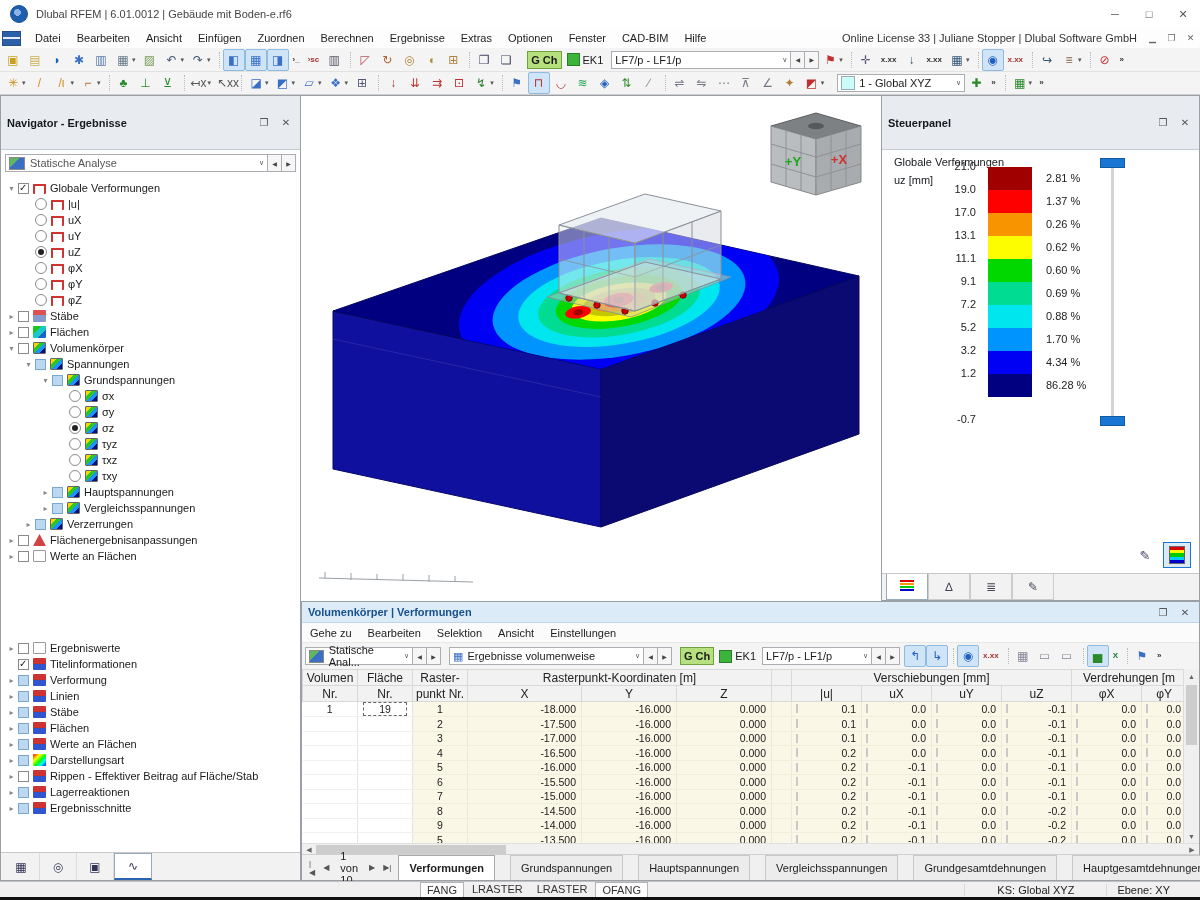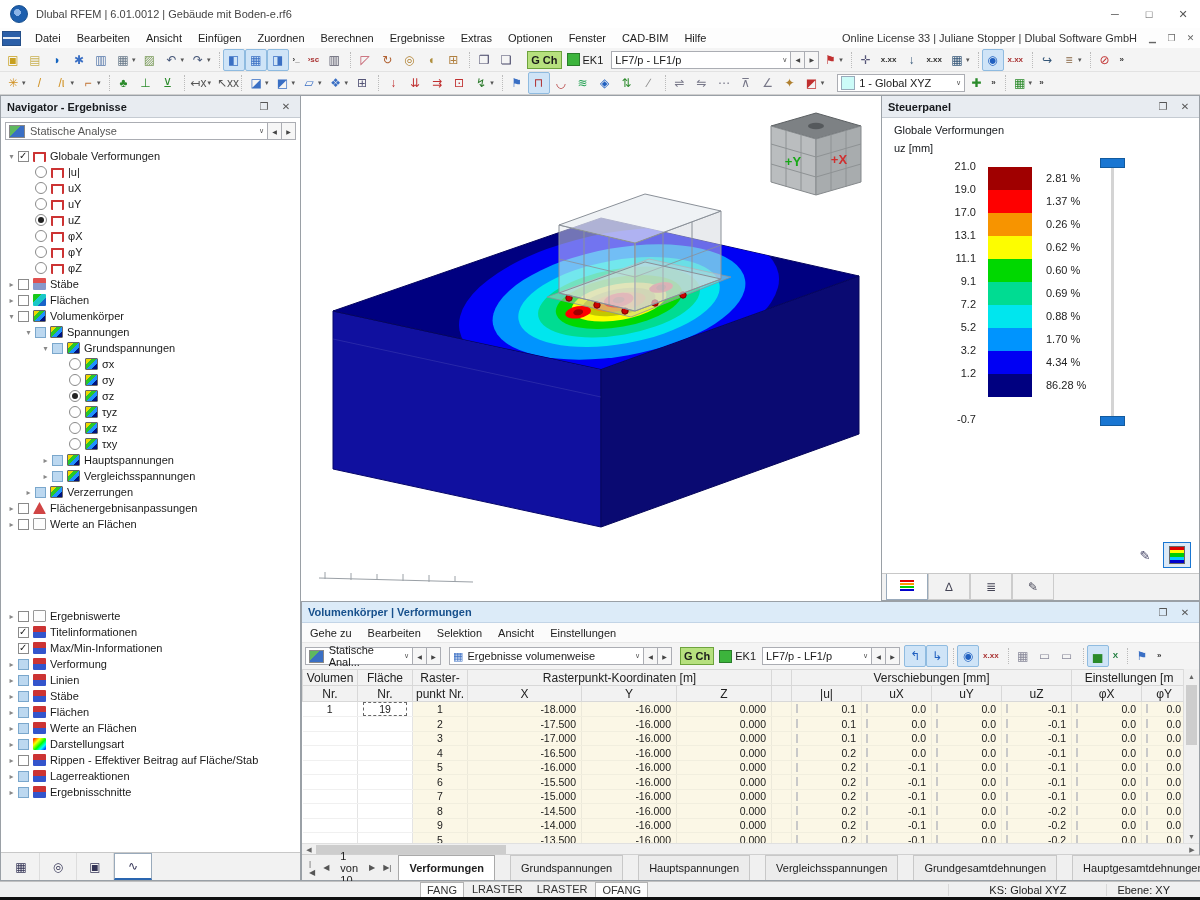--- a/index.html
+++ b/index.html
@@ -35,21 +35,21 @@
   .tbtn.sep{margin-left:9px;position:relative;}
   .tbtn.sep::before{content:"";position:absolute;left:-5px;top:2px;bottom:2px;border-left:1px dotted #bbb;}
   .combo{display:flex;align-items:center;background:#fff;border:1px solid #abadb3;height:18px;padding:0 3px;box-sizing:border-box;}
   .combo .cv{font-size:7px;color:#555;margin-left:auto;padding-left:4px;}
   .cbtn{width:14px;height:18px;background:#f6f6f6;border:1px solid #abadb3;border-left:none;display:flex;align-items:center;justify-content:center;font-size:6px;color:#444;box-sizing:border-box;}
   .badge{background:#b6e07e;border:1px solid #6da33c;padding:0 3px;height:16px;display:flex;align-items:center;font-weight:bold;margin:0 2px;}
   .swatch{width:11px;height:11px;background:#3cb43c;border:1px solid #2a7d2a;margin:0 3px;}
   .cswatch{width:12px;height:12px;background:#ccfbf8;border:1px solid #9ab;margin-right:4px;}
   
   .panel{background:#fff;border:1px solid #9aa0a6;box-sizing:border-box;}
-  .phead{height:21px;background:#e8ecf1;border-bottom:1px solid #c5cbd2;display:flex;align-items:center;padding:0 6px;}
+  .phead{height:21px;background:#e8ecf1;border-bottom:1px solid #c5cbd2;display:flex;align-items:center;padding:16px 6px;}
   .phead .t{font-weight:bold;color:#16191d;}
   .phbtn{margin-left:6px;color:#555;font-size:10px;width:16px;text-align:center;}
   .phead .sp{margin-left:auto;}
   
   .leftpanel{left:0;top:95px;width:301px;height:786px;}
   .navcombo{margin:4px 4px;display:flex;align-items:center;}
   .navcombo .combo{flex:1;color:#555;}
   .combo-ico{width:14px;height:11px;margin-right:5px;background:linear-gradient(135deg,#5fb85f 0 40%,#3a6fc4 40% 100%);border:1px solid #888;}
   .tree{padding:4px 0 0 4px;}
   .trow{display:flex;align-items:center;height:16px;}
@@ -125,21 +125,21 @@
   .recnav{display:flex;align-items:center;padding:0 4px;gap:2px;color:#444;}
   .recbtn{font-size:8px;color:#555;padding:0 3px;}
   .rectext{padding:0 6px;color:#222;}
   .btab{display:flex;align-items:center;padding:0 10px;border:1px solid #c8c8c8;border-bottom:none;background:#ececec;color:#222;margin-right:15px;white-space:nowrap;}
   .btab.active{background:#fff;font-weight:bold;border-color:#aaa;}
   
   .statusbar{left:0;top:881px;width:1200px;height:16px;background:#f0f0f0;border-top:1px solid #c0c0c0;display:flex;align-items:center;box-sizing:border-box;}
   .snapwrap{display:flex;margin-left:420px;gap:2px;justify-content:center;}
   .snap{padding:0 6px;color:#333;height:14px;display:flex;align-items:center;}
   .snap.on{background:#fdfdfd;border:1px solid #b4b4b4;}
-  .ks{margin-left:auto;padding:0 40px;border-left:1px solid #d8d8d8;color:#222;}
+  .ks{margin-left:auto;padding:0 32px;border-left:1px solid #d8d8d8;color:#222;}
   .ebene{padding:0 30px 0 10px;border-left:1px solid #d8d8d8;color:#222;}
   .blackstrip{left:0;top:897px;width:1200px;height:3px;background:#101010;}
 </style>
 </head>
 <body>
 
 <div id="app">
 
   <div class="abs titlebar">
     <span class="appicon"></span>
@@ -634,26 +634,20 @@
           <span>Ergebniswerte</span>
         </div>
 
         <div class="trow lvl-0">
           <span class="texp"></span>
           <span class="tchk cb-on"></span>
           <span class="tico ico-anno"></span>
           <span>Titelinformationen</span>
         </div>
 
-        <div class="trow lvl-0">
-          <span class="texp"></span>
-          <span class="tchk cb-on"></span>
-          <span class="tico ico-anno"></span>
-          <span>Max/Min-Informationen</span>
-        </div>
 
         <div class="trow lvl-0">
           <span class="texp">▸</span>
           <span class="tchk cb-part"></span>
           <span class="tico ico-anno"></span>
           <span>Verformung</span>
         </div>
 
         <div class="trow lvl-0">
           <span class="texp">▸</span>
@@ -1019,21 +1013,21 @@
             <col style="width:45px">
         </colgroup>
         <thead>
           <tr>
             <th>Volumen</th>
             <th>Fläche</th>
             <th>Raster-</th>
             <th colspan="3">Rasterpunkt-Koordinaten [m]</th>
             <th></th>
             <th colspan="4">Verschiebungen [mm]</th>
-            <th colspan="2">Einstellungen [m</th>
+            <th colspan="2">Verdrehungen [m</th>
           </tr>
           <tr>
             <th>Nr.</th>
             <th>Nr.</th>
             <th>punkt Nr.</th>
             <th>X</th>
             <th>Y</th>
             <th>Z</th>
             <th></th>
             <th>|u|</th>

